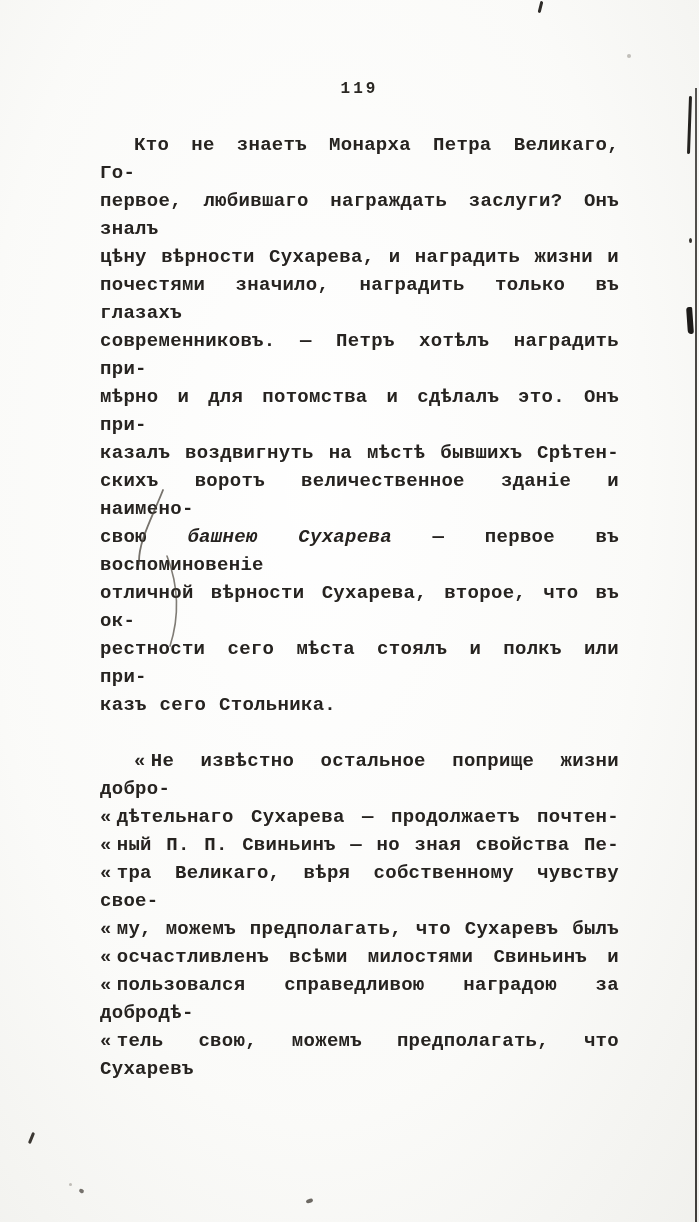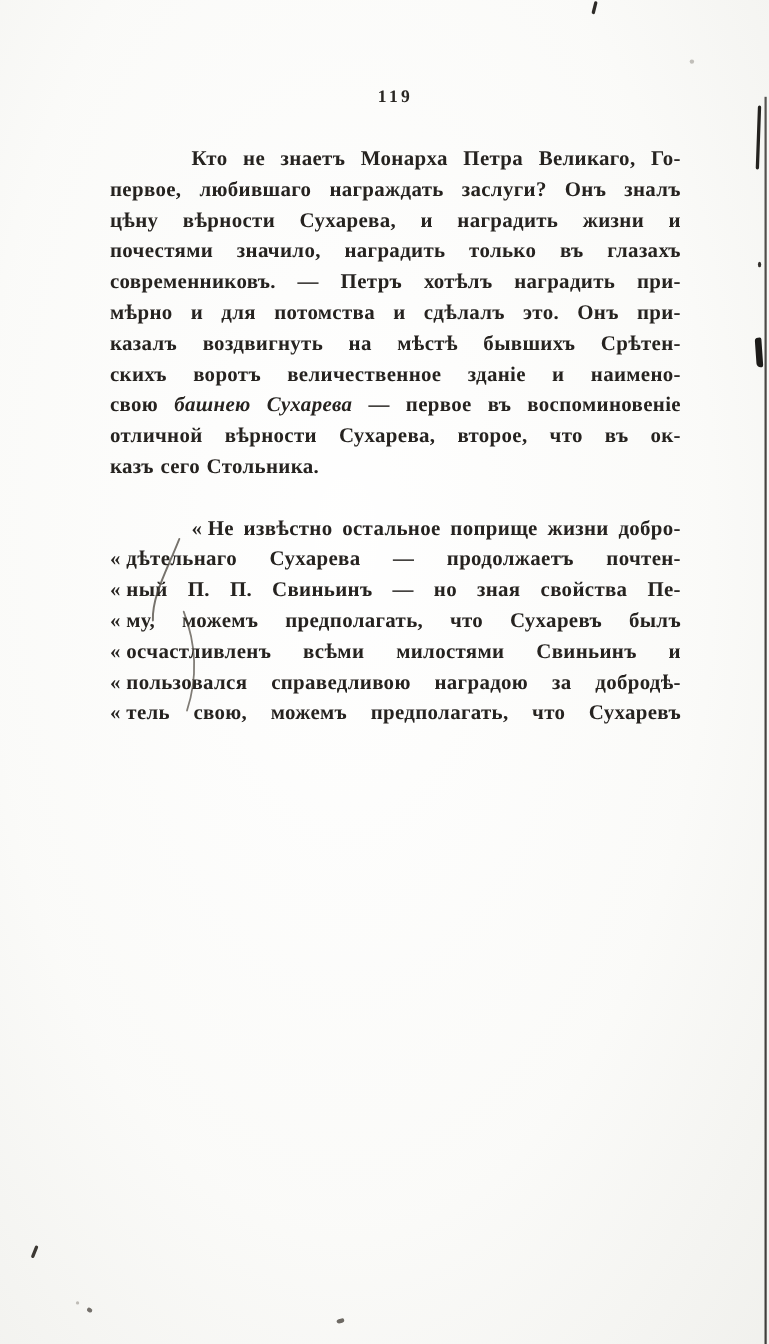--- a/index.html
+++ b/index.html
@@ -7,21 +7,21 @@
     width: 699px; height: 1222px;
     background: #f4f4f2;
     overflow: hidden;
   }
   .page {
     position: relative;
     width: 699px; height: 1222px;
     background:
       radial-gradient(ellipse at 45% 40%, rgba(255,255,255,0.9) 0%, rgba(250,250,248,0.6) 60%, rgba(238,238,234,0.8) 100%),
       #fbfbf9;
-    font-family: Liberation Serif, serif;
+    font-family: Liberation Mono, monospace;
     color: #262320;
     overflow: hidden;
   }
   .page-number {
     position: absolute;
     top: 80px; left: 100px; width: 519px;
     text-align: center;
     font-size: 16px;
     font-weight: bold;
     letter-spacing: 3px;
@@ -34,21 +34,21 @@
   .paragraph { margin: 0 0 28px 0; }
   .line {
     font-size: 19px;
     line-height: 28px;
     font-weight: bold;
     text-align: justify;
     text-align-last: justify;
     letter-spacing: 0.3px;
     word-spacing: 1px;
   }
-  .line.indent { text-indent: 34px; margin-left: 40px; }
+  .line.indent { text-indent: 34px; }
   .line.last { text-align-last: left; }
   .q { margin-right: 5px; }
   .it { font-style: italic; }
 
   
   .artifact { position: absolute; pointer-events: none; }
   .mark-top {
     top: 1px; left: 539px; width: 3px; height: 12px;
     background: #2e2b28; transform: rotate(14deg); border-radius: 2px;
   }
@@ -79,26 +79,28 @@
         <div class="line indent"><span>Кто не знаетъ Монарха Петра Великаго, Го-</span></div>
         <div class="line"><span>первое, любившаго награждать заслуги? Онъ зналъ</span></div>
         <div class="line"><span>цѣну вѣрности Сухарева, и наградить жизни и</span></div>
         <div class="line"><span>почестями значило, наградить только въ глазахъ</span></div>
         <div class="line"><span>современниковъ. — Петръ хотѣлъ наградить при-</span></div>
         <div class="line"><span>мѣрно и для потомства и сдѣлалъ это. Онъ при-</span></div>
         <div class="line"><span>казалъ воздвигнуть на мѣстѣ бывшихъ Срѣтен-</span></div>
         <div class="line"><span>скихъ воротъ величественное зданіе и наимено-</span></div>
         <div class="line"><span>свою </span><span class="it">башнею Сухарева</span><span> — первое въ воспоминовеніе</span></div>
         <div class="line"><span>отличной вѣрности Сухарева, второе, что въ ок-</span></div>
+        <div class="line"><span>рестности сего мѣста стоялъ и полкъ или при-</span></div>
         <div class="line last"><span>казъ сего Стольника.</span></div>
       </div>
       <div class="paragraph">
         <div class="line indent"><span class="q">«</span><span>Не извѣстно остальное поприще жизни добро-</span></div>
         <div class="line"><span class="q">«</span><span>дѣтельнаго Сухарева — продолжаетъ почтен-</span></div>
         <div class="line"><span class="q">«</span><span>ный П. П. Свиньинъ — но зная свойства Пе-</span></div>
+        <div class="line"><span class="q">«</span><span>тра Великаго, вѣря собственному чувству свое-</span></div>
         <div class="line"><span class="q">«</span><span>му, можемъ предполагать, что Сухаревъ былъ</span></div>
         <div class="line"><span class="q">«</span><span>осчастливленъ всѣми милостями Свиньинъ и</span></div>
         <div class="line"><span class="q">«</span><span>пользовался справедливою наградою за добродѣ-</span></div>
         <div class="line"><span class="q">«</span><span>тель свою, можемъ предполагать, что Сухаревъ</span></div>
       </div>
     </div>
 
   <div class="artifact mark-top"></div>
   <div class="artifact speck-1"></div>
   <div class="artifact edge-line"></div>

